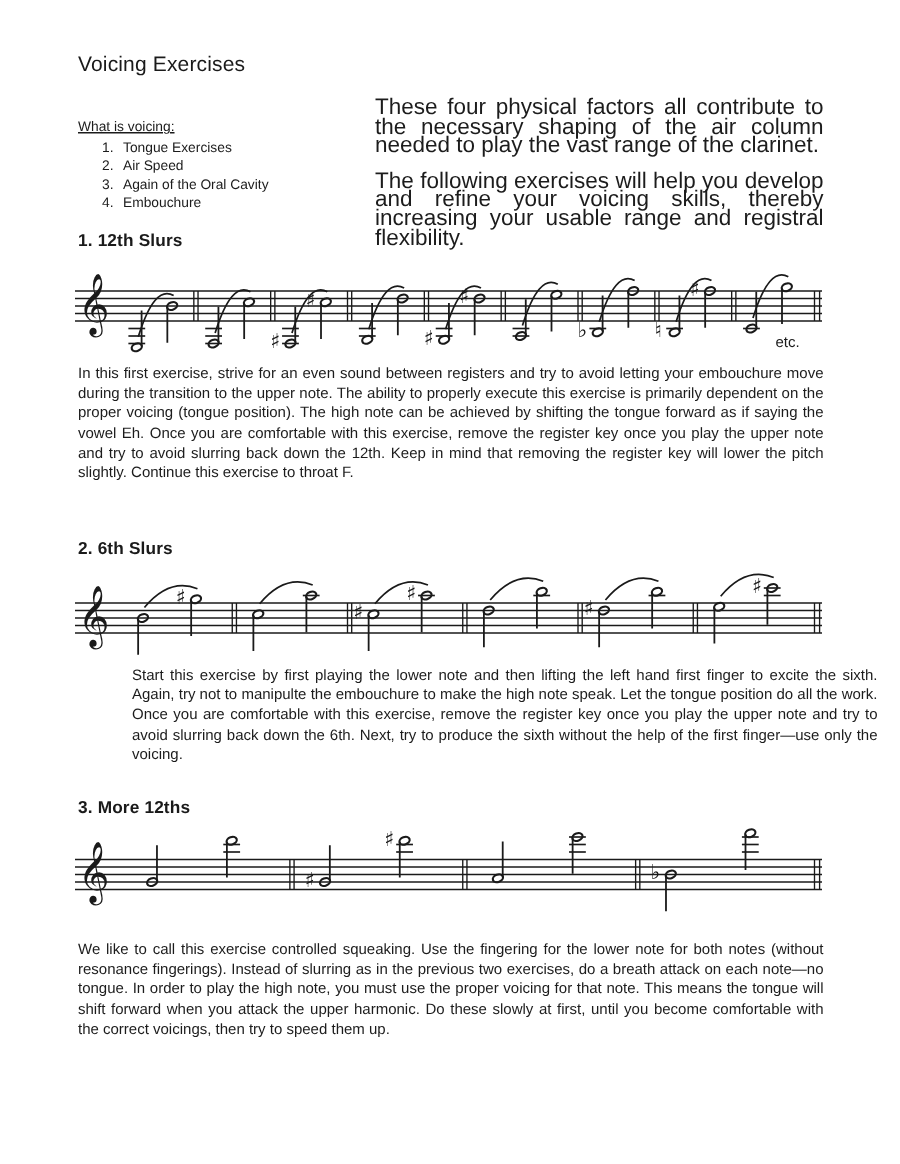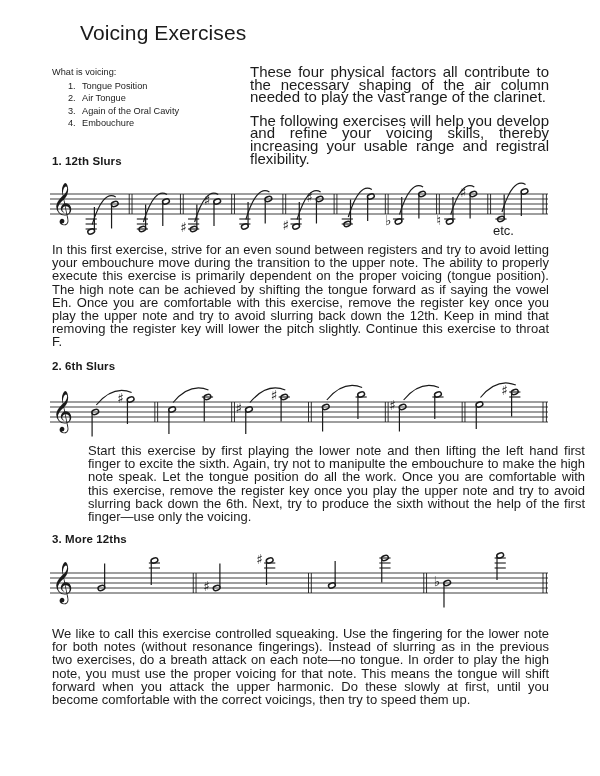--- a/index.html
+++ b/index.html
@@ -7,83 +7,83 @@
     width:600px;height:776px;
     background:#ffffff;
     font-family:"Liberation Sans","DejaVu Sans",sans-serif;
     color:#1c1c1c;
     -webkit-font-smoothing:antialiased;
   }
   .page{position:relative;width:600px;height:776px;overflow:hidden;}
 
   
   .doc-title{
-    position:absolute;left:52px;top:21px;
-    font-size:21px;font-weight:400;letter-spacing:.1px;color:#1a1a1a;margin-left:28px;
+    position:absolute;left:52px;top:34px;
+    font-size:14px;font-weight:400;letter-spacing:.1px;color:#1a1a1a;
   }
   .section-title{
     position:absolute;left:52px;
     font-size:11.5px;font-weight:700;color:#1a1a1a;letter-spacing:.1px;
   }
 
   
   .intro-left{position:absolute;left:52px;top:66px;width:180px;font-size:9.2px;line-height:12.6px;}
-  .intro-left .lead{margin:0 0 1px 0;}
+  .intro-left .lead{margin:12px 0 1px 0;text-decoration:underline;}
   ol.factors{margin:0;padding:0;list-style:none;}
   ol.factors li{display:flex;line-height:12.6px;}
   ol.factors li .num{width:30px;padding-left:16px;box-sizing:border-box;}
   .intro-right{
     position:absolute;left:250px;top:66px;width:299px;
     font-size:15px;line-height:12.6px;text-align:justify;
   }
   .intro-right p{margin:0 0 11px 0;}
   .intro-right p:last-child{margin-bottom:12px;}
 
   
   .body-text{
     position:absolute;left:52px;width:497px;
-    font-size:13px;line-height:13.2px;text-align:justify;
+    font-size:10px;line-height:13.2px;text-align:justify;
   }
   .body-text p{margin:0;}
 
   
   .staff-wrap{position:absolute;left:50px;}
   svg{display:block;overflow:visible;}
   .stl{stroke:#1a1a1a;stroke-width:.85;}
   .barthin{stroke:#1a1a1a;stroke-width:.9;}
   .ledger{stroke:#1a1a1a;stroke-width:1.1;}
   .stem{stroke:#1a1a1a;stroke-width:1.2;}
   .slur{fill:none;stroke:#1a1a1a;stroke-width:1.15;}
   .nh{fill:none;stroke:#1a1a1a;stroke-width:1.45;}
   .glyph{fill:#1a1a1a;font-family:"DejaVu Sans",sans-serif;}
-  .etc{position:absolute;font-size:13px;font-style:normal;color:#1a1a1a;}
+  .etc{position:absolute;font-size:10px;font-style:normal;color:#1a1a1a;margin-left:24px;}
 
   
   .page-number{
     position:absolute;left:0;right:0;top:729px;
     text-align:center;font-size:8.6px;color:#2a2a2a;
   }
 </style>
 </head>
 <body>
 
 <div class="page">
 
   <div class="doc-title">Voicing Exercises</div>
 
   <div class="intro-left">
     <p class="lead">What is voicing:</p>
     <ol class="factors">
       <li>
         <span class="num">1.</span>
-        <span>Tongue Position</span>
+        <span>Tongue Exercises</span>
       </li>
       <li>
         <span class="num">2.</span>
-        <span>Air Tongue</span>
+        <span>Air Speed</span>
       </li>
       <li>
         <span class="num">3.</span>
         <span>Again of the Oral Cavity</span>
       </li>
       <li>
         <span class="num">4.</span>
         <span>Embouchure</span>
       </li>
     </ol>

